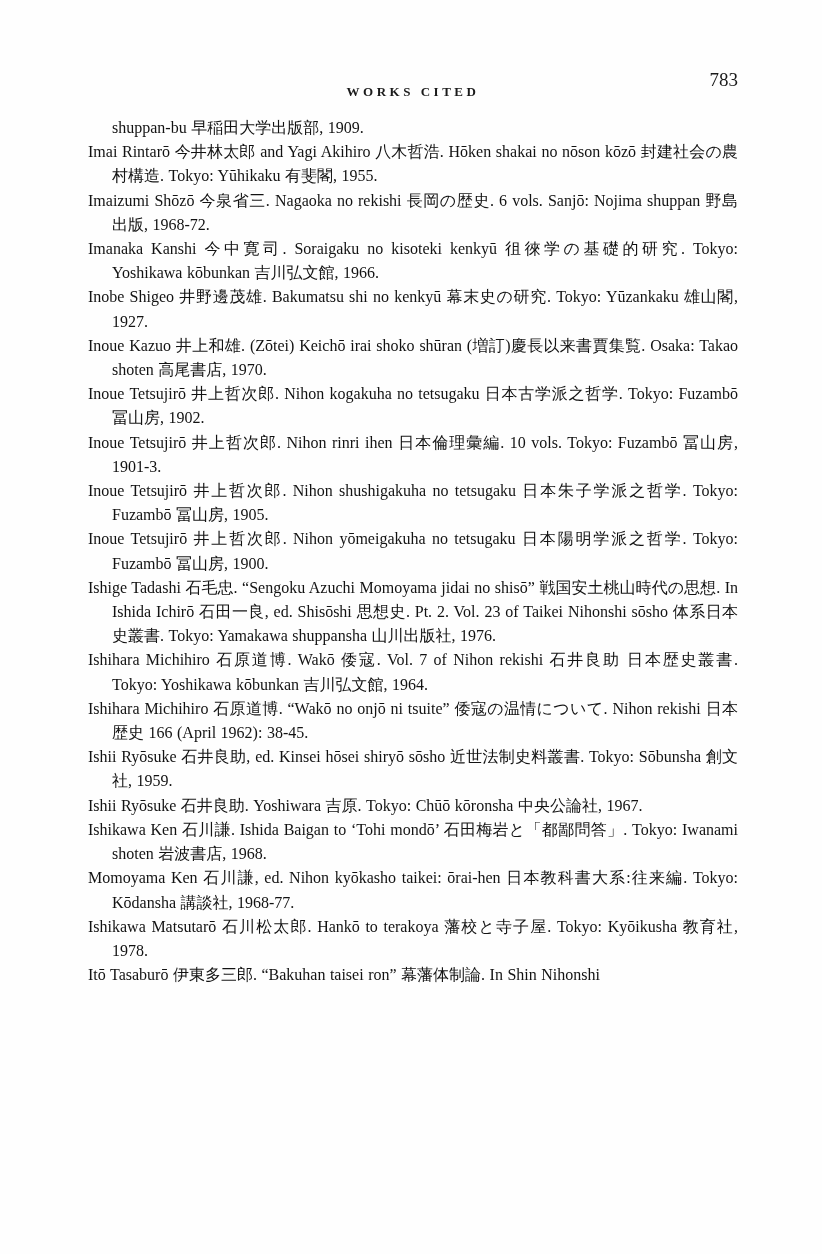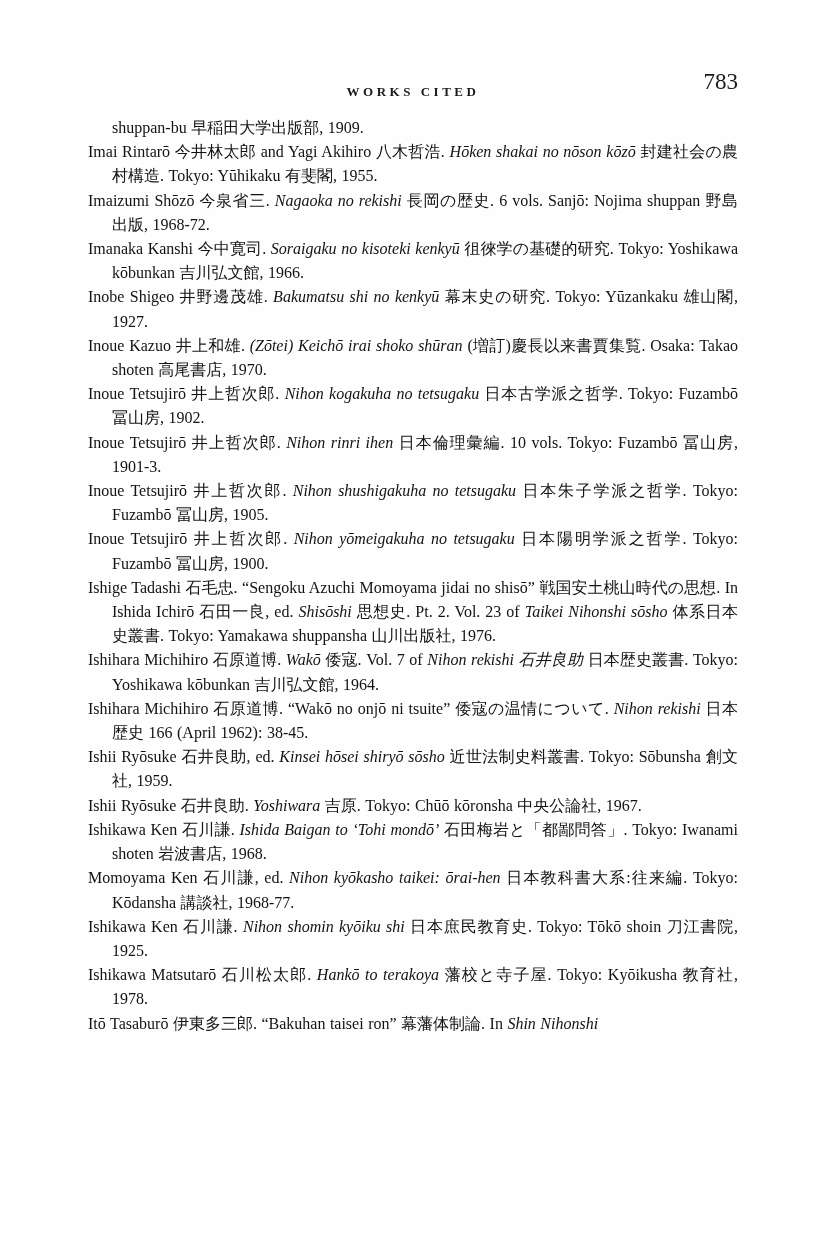--- a/index.html
+++ b/index.html
@@ -31,21 +31,21 @@
     font-size: 13px;
     font-weight: bold;
     letter-spacing: 3.5px;
     color: #1a1a1a;
     margin-top: 12px;
   }
   .page-number {
     position: absolute;
     right: 0;
     top: -3px;
-    font-size: 23px;
+    font-size: 19px;
     color: #1a1a1a;
   }
   .content {
     position: absolute;
     top: 116px;
     left: 88px;
     width: 650px;
   }
   .entry {
     margin: 0;
@@ -53,21 +53,20 @@
     line-height: 24.2px;
     text-align: justify;
     padding-left: 24px;
     text-indent: -24px;
     word-spacing: 0.5px;
   }
   .entry.continuation {
     text-indent: 0;
   }
   .italic {
-    font-style: italic;
   }
 </style>
 </head>
 <body>
 
 <div class="page">
   <header class="running-head">
     <span class="head-title">WORKS CITED</span>
     <span class="page-number">783</span>
   </header>
@@ -82,17 +81,16 @@
       <p class="entry"><span>Inoue Tetsujirō 井上哲次郎. </span><span class="italic">Nihon rinri ihen</span><span> 日本倫理彙編. 10 vols. Tokyo: Fuzambō 冨山房, 1901-3.</span></p>
       <p class="entry"><span>Inoue Tetsujirō 井上哲次郎. </span><span class="italic">Nihon shushigakuha no tetsugaku</span><span> 日本朱子学派之哲学. Tokyo: Fuzambō 冨山房, 1905.</span></p>
       <p class="entry"><span>Inoue Tetsujirō 井上哲次郎. </span><span class="italic">Nihon yōmeigakuha no tetsugaku</span><span> 日本陽明学派之哲学. Tokyo: Fuzambō 冨山房, 1900.</span></p>
       <p class="entry"><span>Ishige Tadashi 石毛忠. “Sengoku Azuchi Momoyama jidai no shisō” 戦国安土桃山時代の思想. In Ishida Ichirō 石田一良, ed. </span><span class="italic">Shisōshi</span><span> 思想史. Pt. 2. Vol. 23 of </span><span class="italic">Taikei Nihonshi sōsho</span><span> 体系日本史叢書. Tokyo: Yamakawa shuppansha 山川出版社, 1976.</span></p>
       <p class="entry"><span>Ishihara Michihiro 石原道博. </span><span class="italic">Wakō</span><span> 倭寇. Vol. 7 of </span><span class="italic">Nihon rekishi 石井良助</span><span> 日本歴史叢書. Tokyo: Yoshikawa kōbunkan 吉川弘文館, 1964.</span></p>
       <p class="entry"><span>Ishihara Michihiro 石原道博. “Wakō no onjō ni tsuite” 倭寇の温情について. </span><span class="italic">Nihon rekishi</span><span> 日本歴史 166 (April 1962): 38-45.</span></p>
       <p class="entry"><span>Ishii Ryōsuke 石井良助, ed. </span><span class="italic">Kinsei hōsei shiryō sōsho</span><span> 近世法制史料叢書. Tokyo: Sōbunsha 創文社, 1959.</span></p>
       <p class="entry"><span>Ishii Ryōsuke 石井良助. </span><span class="italic">Yoshiwara</span><span> 吉原. Tokyo: Chūō kōronsha 中央公論社, 1967.</span></p>
       <p class="entry"><span>Ishikawa Ken 石川謙. </span><span class="italic">Ishida Baigan to ‘Tohi mondō’</span><span> 石田梅岩と「都鄙問答」. Tokyo: Iwanami shoten 岩波書店, 1968.</span></p>
       <p class="entry"><span>Momoyama Ken 石川謙, ed. </span><span class="italic">Nihon kyōkasho taikei: ōrai-hen</span><span> 日本教科書大系:往来編. Tokyo: Kōdansha 講談社, 1968-77.</span></p>
-      <p class="entry"><span>Ishikawa Ken 石川謙. </span><span class="italic">Nihon shomin kyōiku shi</span><span> 日本庶民教育史. Tokyo: Tōkō shoin 刀江書院, 1925.</span></p>
       <p class="entry"><span>Ishikawa Matsutarō 石川松太郎. </span><span class="italic">Hankō to terakoya</span><span> 藩校と寺子屋. Tokyo: Kyōikusha 教育社, 1978.</span></p>
       <p class="entry"><span>Itō Tasaburō 伊東多三郎. “Bakuhan taisei ron” 幕藩体制論. In </span><span class="italic">Shin Nihonshi</span></p>
     </main>
 </div>
 
 </body></html>

